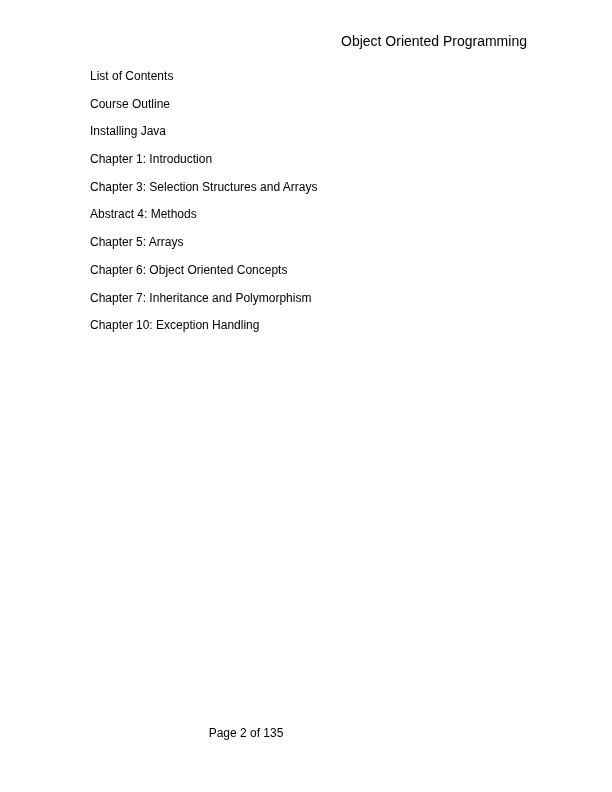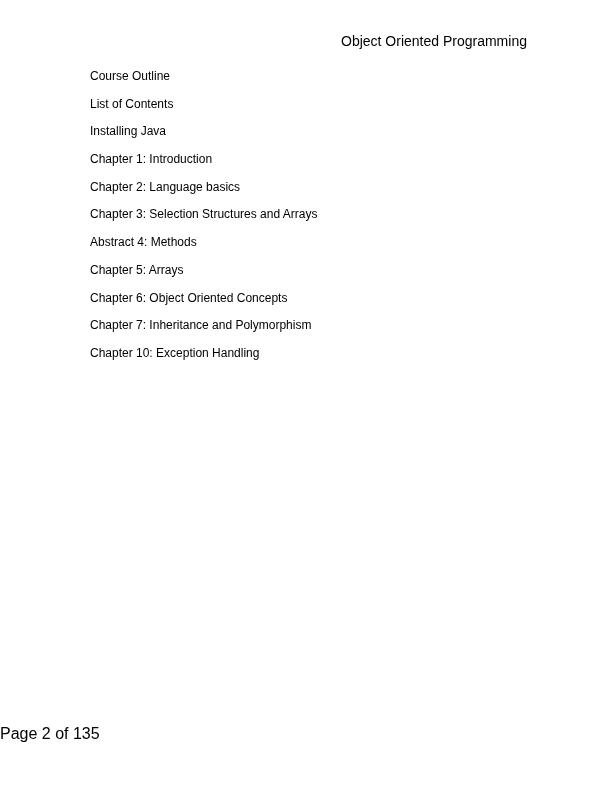--- a/index.html
+++ b/index.html
@@ -1,33 +1,32 @@
 <!DOCTYPE html>
 <html><head>
   <meta charset="utf-8">
   <style>
     html, body { margin: 0; padding: 0; background: #ffffff; }
     body { width: 612px; height: 792px; position: relative; overflow: hidden;
            font-family: "Liberation Sans", sans-serif; color: #000; }
     .header { position: absolute; top: 35px; left: 341px; font-size: 14px; line-height: 13px; white-space: nowrap; }
     .toc { position: absolute; top: 69px; left: 90px; margin: 0; padding: 0; list-style: none; }
     .toc li { font-size: 12px; line-height: 15px; height: 15px; margin-bottom: 12.7px; white-space: nowrap; }
-    .footer { position: absolute; top: 726px; left: 0; width: 492px; text-align: left; font-size: 16px; line-height: 15px; }
+    .footer { position: absolute; top: 726px; left: 0; width: 492px; text-align: center; font-size: 12px; line-height: 15px; }
   </style>
 </head>
 <body>
 
 <div class="header">Object Oriented Programming</div>
 
 <ul class="toc">
+  <li>List of Contents</li>
   <li>Course Outline</li>
-  <li>List of Contents</li>
   <li>Installing Java</li>
   <li>Chapter 1: Introduction</li>
-  <li>Chapter 2: Language basics</li>
   <li>Chapter 3: Selection Structures and Arrays</li>
   <li>Abstract 4: Methods</li>
   <li>Chapter 5: Arrays</li>
   <li>Chapter 6: Object Oriented Concepts</li>
   <li>Chapter 7: Inheritance and Polymorphism</li>
   <li>Chapter 10: Exception Handling</li>
 </ul>
 
 <div class="footer">Page 2 of 135</div>
 

